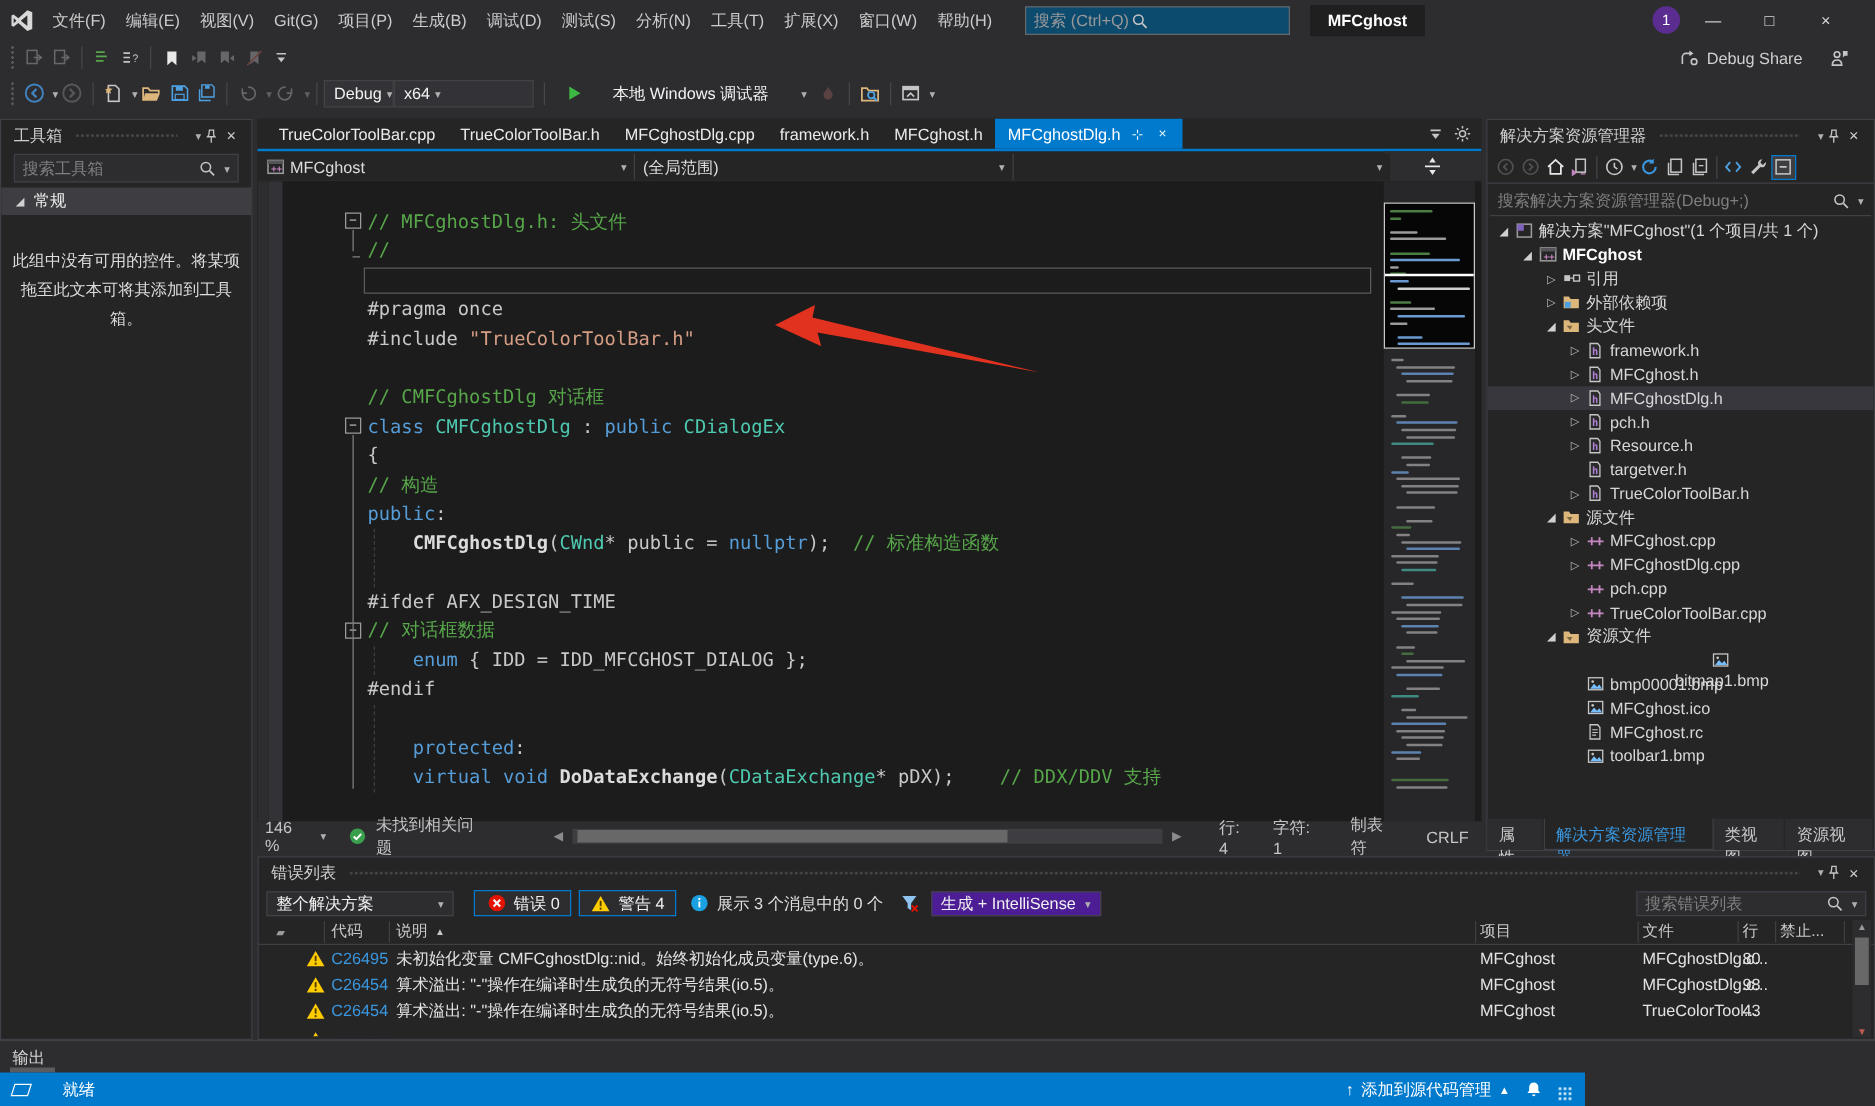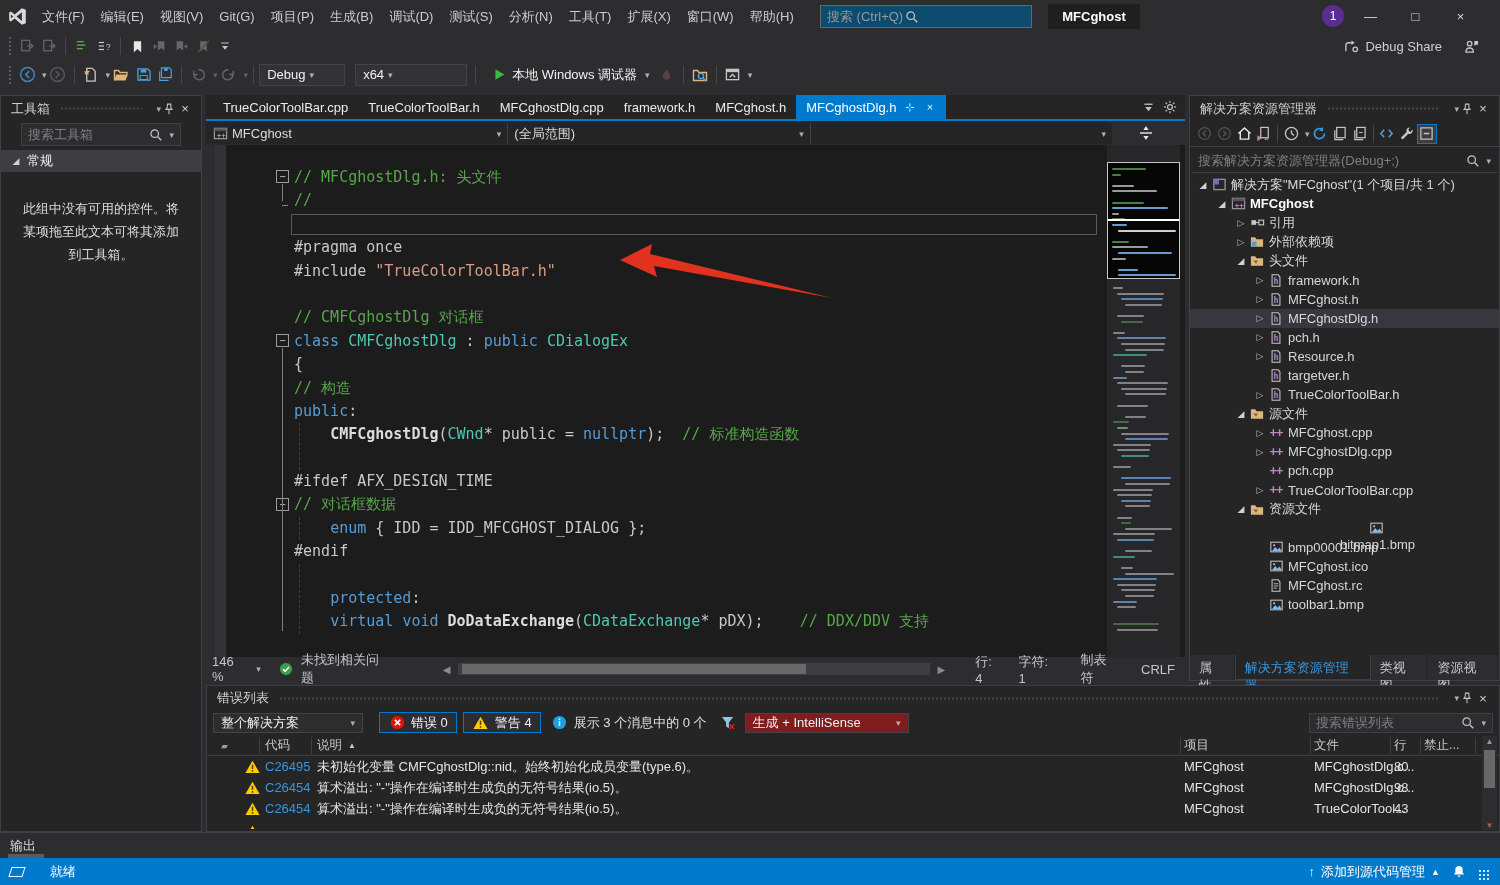--- a/index.html
+++ b/index.html
@@ -55,21 +55,21 @@
 #minimap{position:absolute;left:901px;top:0;width:73px;height:512px;background:#27272a}
 #mm-viewport{position:absolute;left:0;top:17px;width:73px;height:117px;background:#060606;border:1px solid #c8c8c8}
 .mmbar{position:absolute;height:2px;border-radius:1px}
 #mm-uparrow{position:absolute;left:901px;top:1px;width:73px;height:14px;text-align:center;color:#999;font-size:9px;line-height:14px}
 #editor-status{position:absolute;left:0;top:562px;width:979px;height:24px;background:#2d2d30;display:flex;align-items:center;color:#c5c5c5}
 #hscroll{position:relative;width:476px;height:12px;margin:0 8px;background:#3e3e42}
 #hscroll .thumb{position:absolute;left:4px;top:1px;width:344px;height:10px;background:#686868}
 
 #toolbox{left:0;top:95px;width:202px;height:737px}
 #tb-group{margin-top:4px;height:22px;background:#3e3e42;display:flex;align-items:center;padding:0 8px;color:#eee}
-#tb-empty{margin:26px 21px 0;text-align:center;color:#dcdcdc;line-height:1.75}
+#tb-empty{margin:26px 8px 0;text-align:center;color:#dcdcdc;line-height:1.75}
 
 #solexp{left:1189px;top:95px;width:311px;height:586px}
 #se-toolbar{display:flex;align-items:center;height:26px;padding:0 4px;border-bottom:1px solid #3f3f46}
 #se-tree{position:absolute;left:0;top:79px;width:309px;height:478px;overflow:hidden}
 .trow{position:relative;height:19.1px;display:flex;align-items:center;color:#d7d7d7;white-space:nowrap}
 .trow.sel{background:#37373d}
 .texp{width:14px;flex:none;font-size:9px;color:#b9b9b9;text-align:center}
 .texp.open{color:#d0d0d0}
 .ticn{width:18px;flex:none;display:flex;justify-content:center}
 .tlbl{margin-left:3px}
@@ -85,21 +85,21 @@
 .ecell{position:absolute;top:0;height:21px;display:flex;align-items:center}
 .esep{position:absolute;top:2px;width:1px;height:17px;background:#3f3f46}
 .erow{position:relative;height:21px;color:#e3e3e3}
 .erow .ecell{height:21px}
 .ecode{color:#3a96dd}
 #el-scroll{position:absolute;right:2px;top:50px;width:15px;height:94px;background:#2d2d30;text-align:center}
 
 #outputstrip{left:0;top:832px;width:1500px;height:26px;background:#2d2d30;border-top:1px solid #3f3f46}
 #output-label{position:absolute;left:10px;top:4px;color:#d7d7d7}
 #output-ind{position:absolute;left:8px;top:21px;width:36px;height:4px;background:#5b5b5f}
-#statusbar{left:0;top:858px;width:1500px;height:27px;background:#007acc;color:#fff;display:flex;align-items:center;padding:0 10px}
+#statusbar{left:0;top:858px;width:1268px;height:27px;background:#007acc;color:#fff;display:flex;align-items:center;padding:0 10px}
 #sb-para{width:14px;height:10px;border:1.5px solid #fff;transform:skewX(-18deg);margin-right:26px}
 #sb-right{margin-left:auto;display:flex;align-items:center;gap:10px}
 #grip{width:12px;height:12px;background-image:radial-gradient(circle,#cfe8fa 1px,transparent 1.3px);background-size:4px 4px;align-self:flex-end}
 
 #red-arrow{position:absolute;left:600px;top:238px;width:250px;height:70px;pointer-events:none;z-index:50}
 </style>
 </head>
 <body>
 
 <div id="titlebar" class="abs">
@@ -316,30 +316,30 @@
   <span class="tbtn dim">
       <span class="icon">
         <svg width="15" height="15" viewBox="0 0 16 16">
           <path d="M13 4v4H9" stroke="currentColor" fill="none" stroke-width="1.4"></path>
           <path d="M12.6 8A5.4 5.4 0 1 1 8 3" stroke="currentColor" fill="none" stroke-width="1.4"></path>
         </svg>
       </span>
     </span>
   <span class="car dim">▾</span>
   <span class="sep"></span>
-  <span class="combo" style="width:86px;margin-right:10px">
+  <span class="combo" style="width:56px;">
     <span>Debug</span>
       <span class="car">▾</span>
   </span>
   <span class="combo" style="width:112px">
     <span>x64</span>
       <span class="car">▾</span>
   </span>
   <span class="sep" style="margin:0 8px"></span>
-  <span class="tbtn" style="gap:4px;padding:0 6px">
+  <span class="tbtn" style="gap:22px;padding:0 6px">
     <span class="icon">
         <svg width="13" height="13" viewBox="0 0 16 16">
           <path d="M3 1.5 14 8 3 14.5z" fill="#3db943"></path>
         </svg>
       </span>
     <span style="color:#f1f1f1">本地 Windows 调试器</span>
     <span class="car">▾</span>
   </span>
   <span class="tbtn dim">
       <span class="icon">
@@ -376,21 +376,21 @@
     <span>工具箱</span>
     <span class="pdots"></span>
     <span class="car">▾</span>
     <span class="icon" style="width:16px">
         <svg width="12" height="12" viewBox="0 0 16 16">
           <path d="M6 1.5h4.5v5l1.5 2h-8l1.5-2zM8 8.5V15" stroke="currentColor" fill="none" stroke-width="1.4"></path>
         </svg>
       </span>
     <span style="width:16px;text-align:center">×</span>
   </div>
-  <div class="searchbox" style="margin:2px 20px">
+  <div class="searchbox" style="margin:2px 10px">
     <span class="ph">搜索工具箱</span>
     <span class="icon">
         <svg width="14" height="14" viewBox="0 0 16 16">
           <circle cx="6.5" cy="6.5" r="4.3" stroke="currentColor" fill="none" stroke-width="1.4"></circle>
           <line x1="10" y1="10" x2="14" y2="14" stroke="currentColor" stroke-width="1.6"></line>
         </svg>
       </span>
     <span class="car">▾</span>
   </div>
   <div id="tb-group">
@@ -1060,21 +1060,21 @@
       <span>展示 3 个消息中的 0 个</span>
     </span>
     <span class="tbtn">
         <span class="icon">
           <svg width="15" height="15" viewBox="0 0 16 16">
             <path d="M2 2h12L9.5 8v6l-3-1.8V8z" fill="#8fc3f0"></path>
             <path d="M10 10l5 5M15 10l-5 5" stroke="#e51400" stroke-width="1.6"></path>
           </svg>
         </span>
       </span>
-    <span class="combo" style="width:164px;height:20px;background:#7f1d1d">
+    <span class="combo" style="width:136px;height:20px;background:#4c1d95">
       <span>生成 + IntelliSense</span>
         <span class="car" style="margin-left:auto">▾</span>
     </span>
     <span class="searchbox" style="margin-left:auto;width:184px;height:20px">
       <span class="ph">搜索错误列表</span>
       <span class="icon">
           <svg width="14" height="14" viewBox="0 0 16 16">
             <circle cx="6.5" cy="6.5" r="4.3" stroke="currentColor" fill="none" stroke-width="1.4"></circle>
             <line x1="10" y1="10" x2="14" y2="14" stroke="currentColor" stroke-width="1.6"></line>
           </svg>

